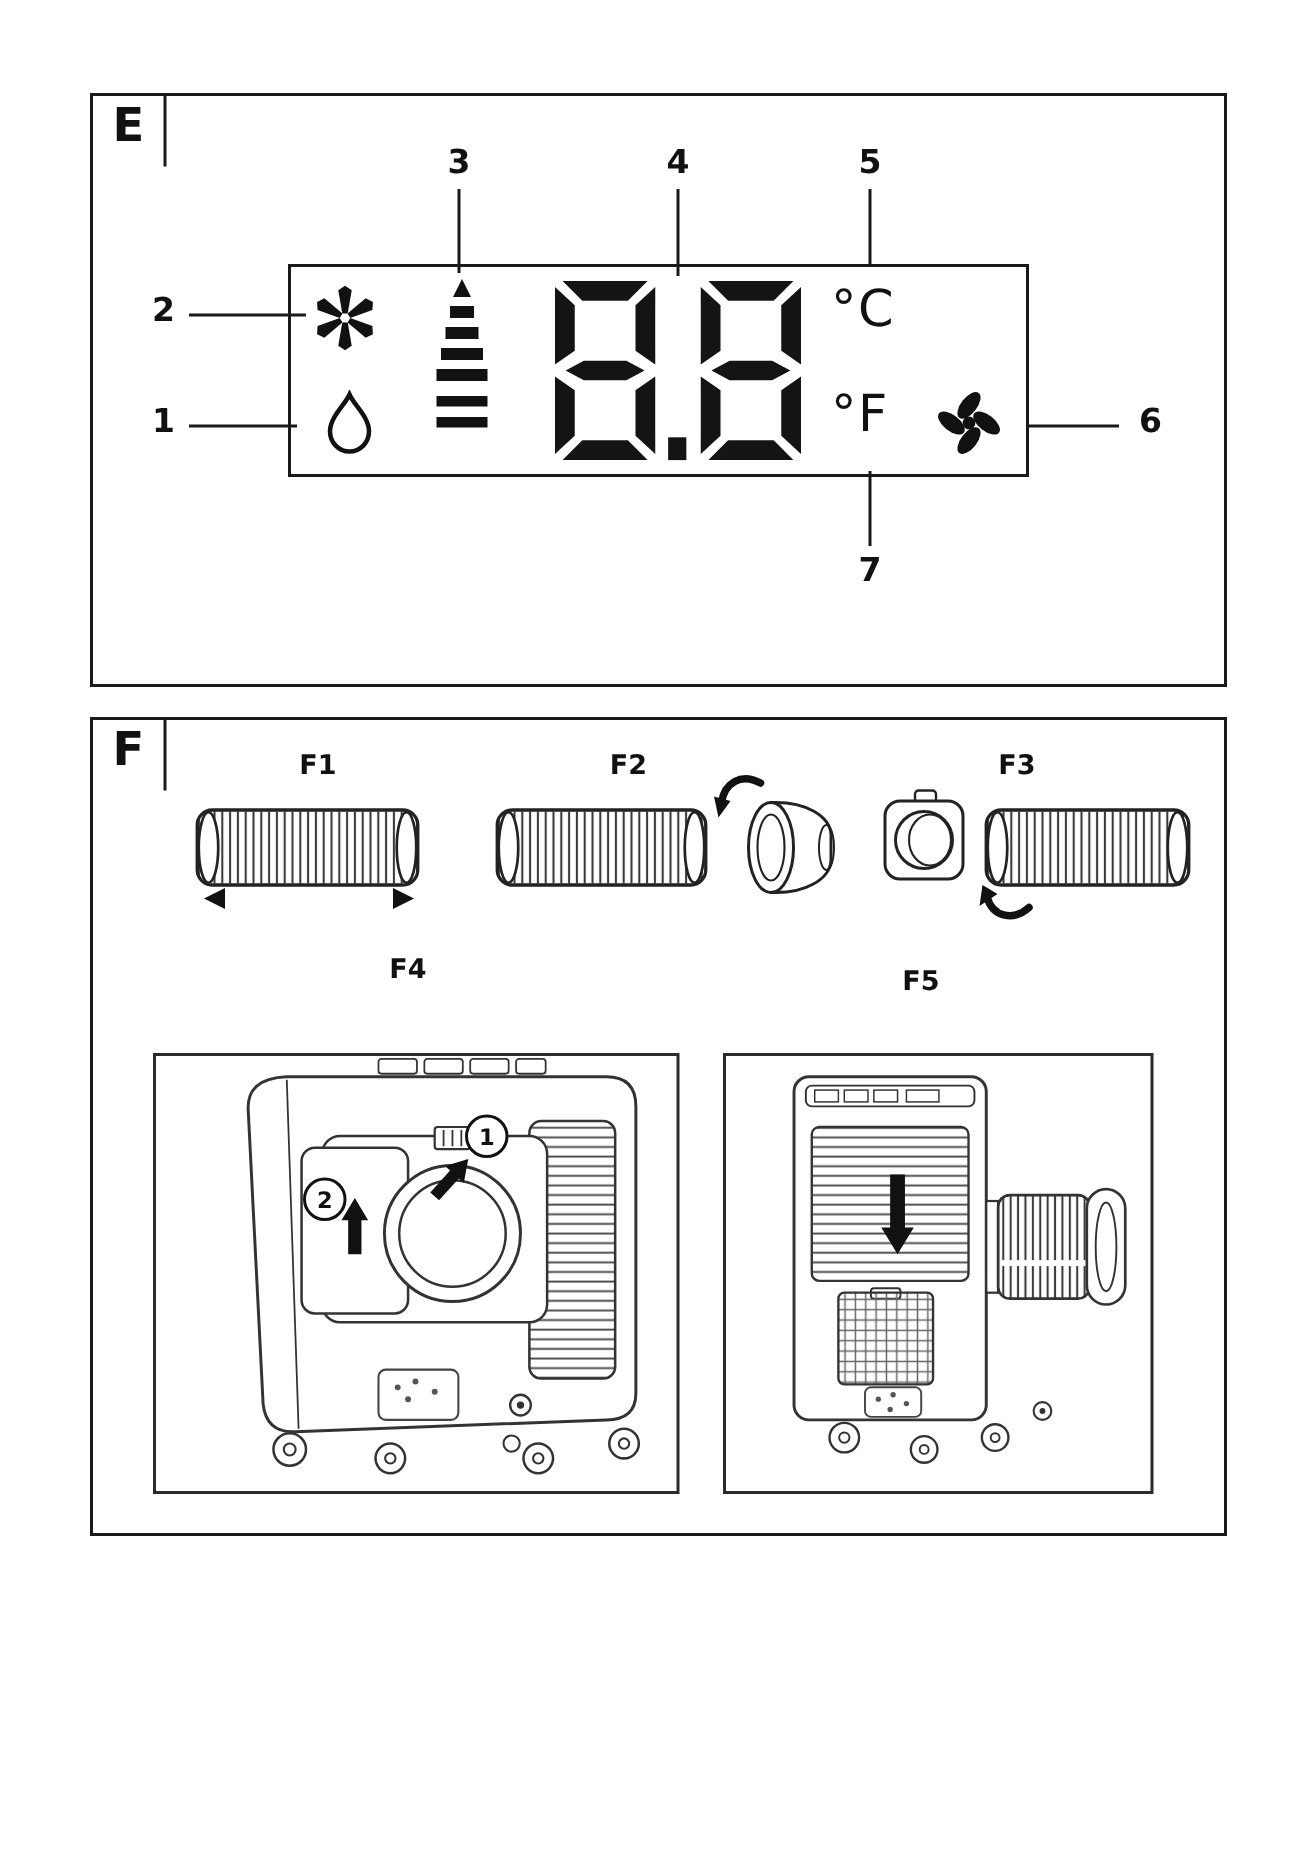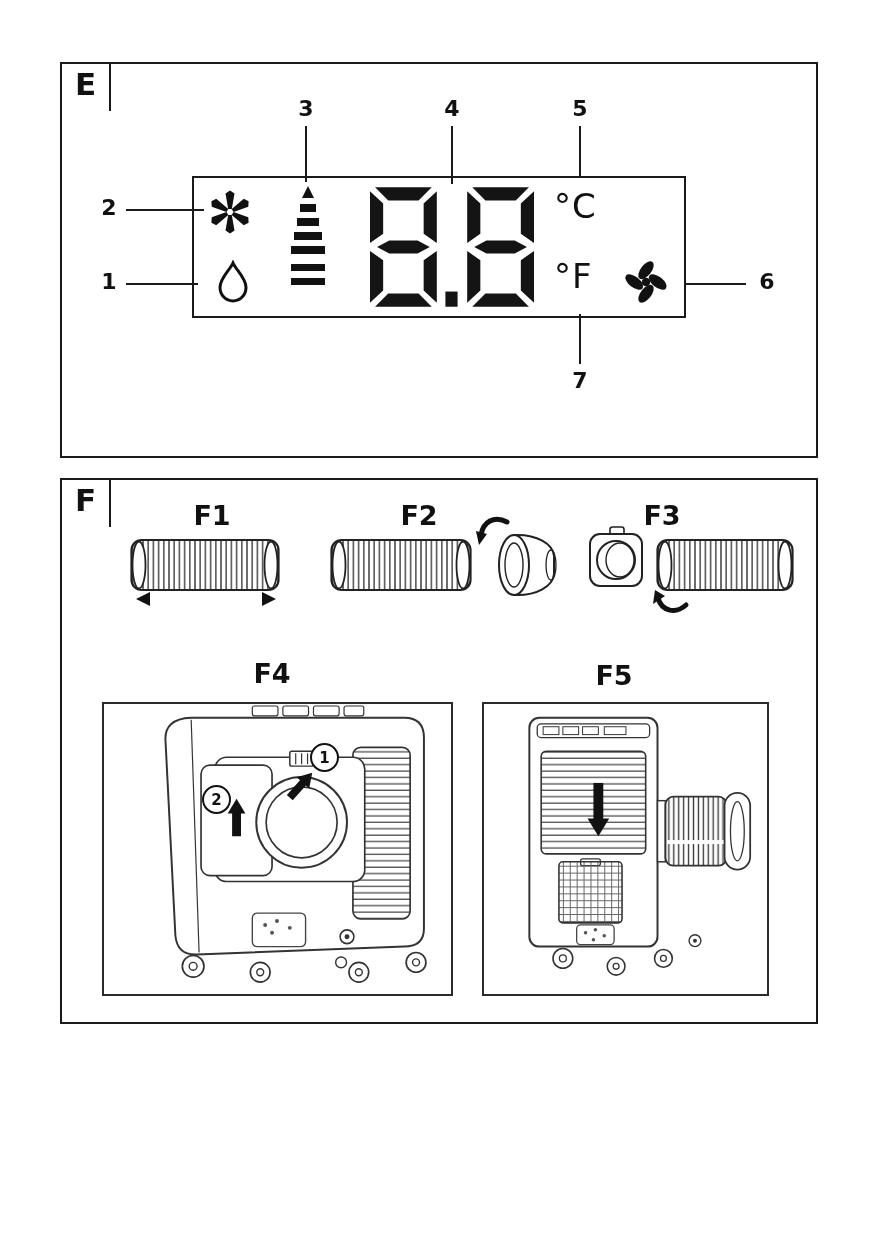--- a/index.html
+++ b/index.html
@@ -9,21 +9,21 @@
   .panel{position:absolute;border:2px solid #1a1a1a;background:#fff;}
   .panel-e{left:60px;top:62px;width:754px;height:392px;}
   .panel-f{left:60px;top:478px;width:754px;height:542px;}
   .panel-tag{position:absolute;left:13px;top:2px;font-size:31px;font-weight:bold;}
   .panel-tag-divider{position:absolute;left:47px;top:0;width:2px;height:47px;background:#1a1a1a;}
   .display-panel{position:absolute;left:130px;top:112px;width:490px;height:138px;border:2.5px solid #1a1a1a;background:#fff;}
   .unit-text{position:absolute;font-size:34px;font-weight:500;letter-spacing:1px;}
   .callout-num{position:absolute;font-size:22px;font-weight:bold;width:26px;text-align:center;line-height:1;}
   .cl-h{position:absolute;height:2.4px;background:#1a1a1a;}
   .cl-v{position:absolute;width:2.4px;background:#1a1a1a;}
-  .fig-label{position:absolute;font-weight:bold;font-size:27px;text-align:center;width:64px;line-height:1;}
+  .fig-label{position:absolute;font-weight:bold;font-size:18px;text-align:center;width:64px;line-height:1;}
   .frame{position:absolute;border:2px solid #2b2b2b;background:#fff;}
   .badge{position:absolute;width:25px;height:25px;border:2.2px solid #111;border-radius:50%;
          background:#fff;display:flex;align-items:center;justify-content:center;
          font-size:15px;font-weight:bold;z-index:5;}
   .tri-left{position:absolute;width:0;height:0;border-top:7px solid transparent;
             border-bottom:7px solid transparent;border-right:14px solid #111;}
   .tri-right{position:absolute;width:0;height:0;border-top:7px solid transparent;
              border-bottom:7px solid transparent;border-left:14px solid #111;}
   svg{display:block;}
 </style>
@@ -149,21 +149,21 @@
       <path d="M31,8 C18,1 7,8 5,21" fill="none" stroke="#111" stroke-width="5" stroke-linecap="round"></path>
       <polygon points="0,17 11,20 3,31" fill="#111"></polygon>
     </svg>
     <svg class="abs" style="left:430px;top:48px" width="72" height="74" viewBox="0 0 72 74">
       <path d="M22,7 C45,6 61,16 62,28 L62,46 C61,58 45,68 22,67 Z" fill="#fff" stroke="#222" stroke-width="2"></path>
       <ellipse cx="59" cy="37" rx="5" ry="15" fill="none" stroke="#222" stroke-width="1.3"></ellipse>
       <ellipse cx="22" cy="37" rx="15" ry="30" fill="#fff" stroke="#222" stroke-width="2"></ellipse>
       <ellipse cx="22" cy="37" rx="9" ry="22" fill="none" stroke="#222" stroke-width="1.4"></ellipse>
     </svg>
 
-    <span class="fig-label" style="left:568px;top:22px">F3</span>
+    <span class="fig-label" style="left:584px;top:22px">F3</span>
     <svg class="abs" style="left:524px;top:44px" width="64" height="68" viewBox="0 0 64 68">
       <rect x="24" y="3" width="14" height="9" rx="2.5" fill="#fff" stroke="#222" stroke-width="1.6"></rect>
       <rect x="4" y="10" width="52" height="52" rx="10" fill="#fff" stroke="#222" stroke-width="2"></rect>
       <circle cx="30" cy="36" r="19" fill="#fff" stroke="#222" stroke-width="2"></circle>
       <ellipse cx="34" cy="36" rx="14" ry="17" fill="none" stroke="#222" stroke-width="1.4"></ellipse>
     </svg>
     <svg class="abs" style="left:594px;top:58px" width="138" height="54" viewBox="0 0 138 54">
       <defs>
         <pattern id="corr3" width="5.2" height="54" patternUnits="userSpaceOnUse">
           <line x1="2.6" y1="3" x2="2.6" y2="51" stroke="#3a3a3a" stroke-width="1.4"></line>
@@ -171,21 +171,21 @@
       </defs>
       <rect x="1.5" y="2" width="135" height="50" rx="10" fill="url(#corr3)" stroke="#222" stroke-width="2.2"></rect>
       <ellipse cx="9" cy="27" rx="6.5" ry="23.5" fill="#fff" stroke="#222" stroke-width="1.8"></ellipse>
       <ellipse cx="129" cy="27" rx="6.5" ry="23.5" fill="#fff" stroke="#222" stroke-width="1.8"></ellipse>
     </svg>
     <svg class="abs" style="left:590px;top:100px" width="38" height="36" viewBox="0 0 38 36">
       <path d="M34,25 C24,34 10,32 6,18" fill="none" stroke="#111" stroke-width="5" stroke-linecap="round"></path>
       <polygon points="1,24 3,10 13,16" fill="#111"></polygon>
     </svg>
 
-    <span class="fig-label" style="left:178px;top:180px">F4</span>
+    <span class="fig-label" style="left:178px;top:158px">F4</span>
     <div class="frame" style="left:40px;top:222px;width:347px;height:290px">
       <div class="badge" style="left:206px;top:39px">1</div>
       <div class="badge" style="left:98px;top:81px">2</div>
       <svg width="343" height="286" viewBox="0 0 347 290">
         <defs>
           <pattern id="slat4" width="8" height="6.5" patternUnits="userSpaceOnUse">
             <line x1="0" y1="3" x2="8" y2="3" stroke="#4a4a4a" stroke-width="1.3"></line>
           </pattern>
         </defs>
         <g fill="#fff" stroke="#333">
@@ -233,21 +233,21 @@
           <circle cx="158" cy="272" r="10" stroke-width="1.7"></circle>
             <circle cx="158" cy="272" r="3.5" stroke-width="1.4"></circle>
           <circle cx="258" cy="272" r="10" stroke-width="1.7"></circle>
             <circle cx="258" cy="272" r="3.5" stroke-width="1.4"></circle>
           <circle cx="316" cy="262" r="10" stroke-width="1.7"></circle>
             <circle cx="316" cy="262" r="3.5" stroke-width="1.4"></circle>
         </g>
       </svg>
     </div>
 
-    <span class="fig-label" style="left:520px;top:182px">F5</span>
+    <span class="fig-label" style="left:520px;top:166px">F5</span>
     <div class="frame" style="left:420px;top:222px;width:283px;height:290px">
       <svg width="279" height="286" viewBox="0 0 283 290">
         <defs>
           <pattern id="slat5" width="8" height="6.5" patternUnits="userSpaceOnUse">
             <line x1="0" y1="3" x2="8" y2="3" stroke="#4a4a4a" stroke-width="1.3"></line>
           </pattern>
           <pattern id="grid5" width="7" height="7" patternUnits="userSpaceOnUse">
             <line x1="0" y1="3.5" x2="7" y2="3.5" stroke="#666" stroke-width="1"></line>
             <line x1="3.5" y1="0" x2="3.5" y2="7" stroke="#666" stroke-width="1"></line>
           </pattern>

